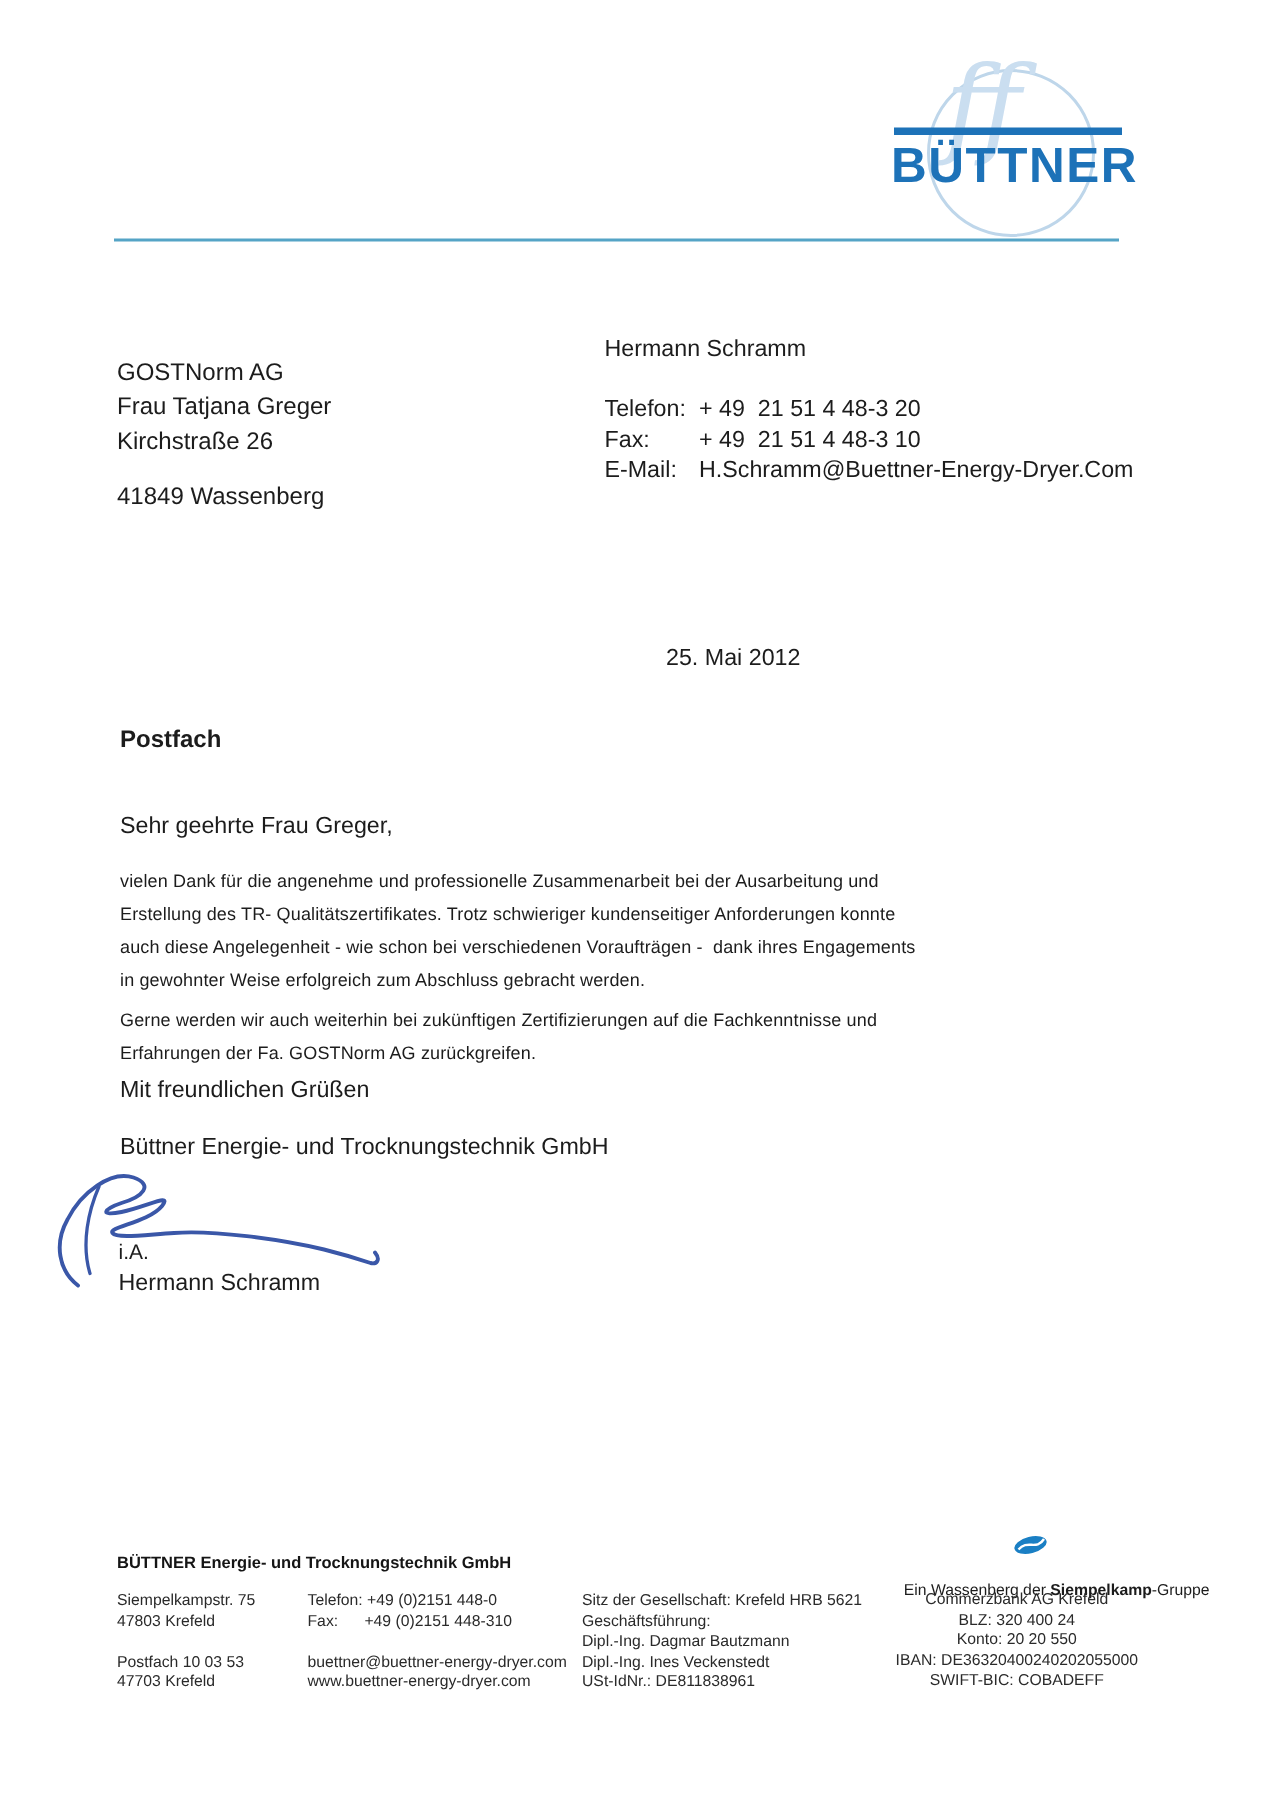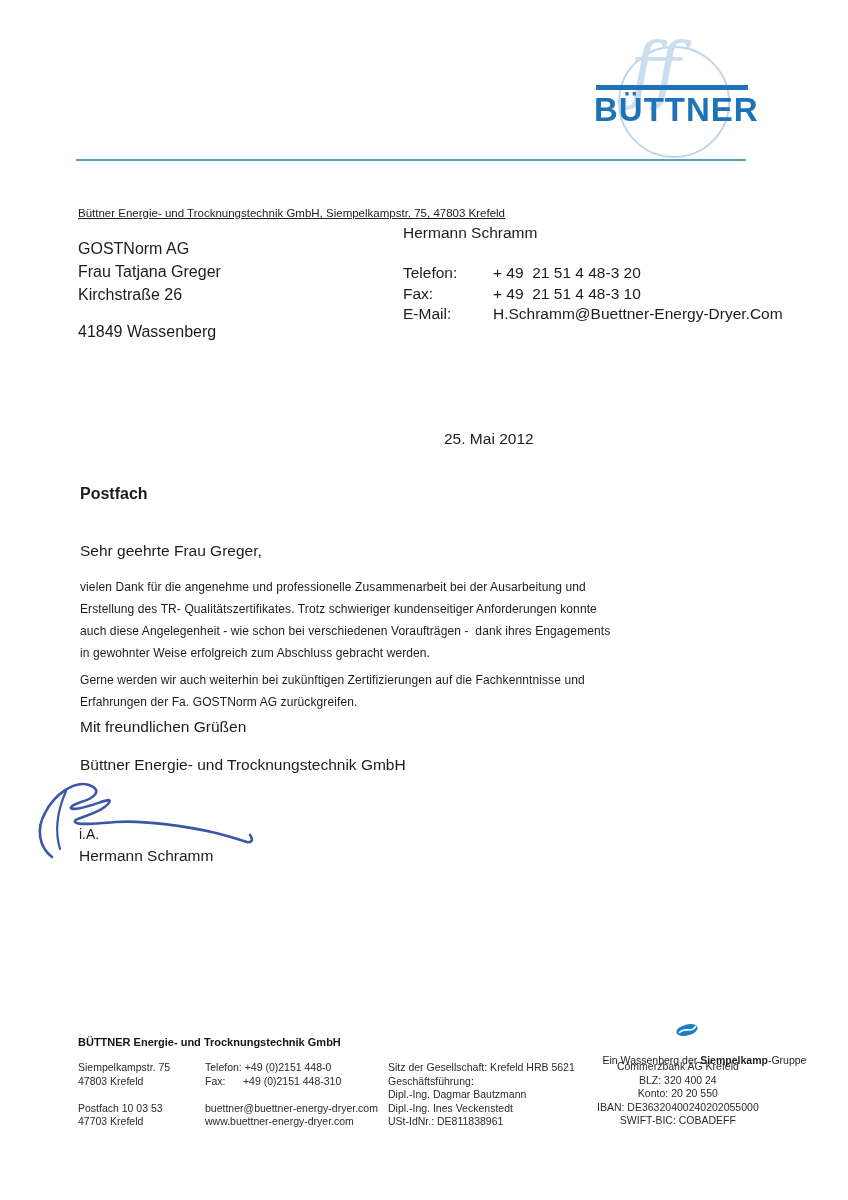--- a/index.html
+++ b/index.html
@@ -23,21 +23,21 @@
   .logo-bar{position:absolute;left:6px;top:43px;width:152px;height:5px;background:var(--brand-blue);}
   .logo-word{position:absolute;left:4px;top:49px;font-size:33px;font-weight:700;letter-spacing:1px;color:var(--brand-blue);}
   
   .rule{position:absolute;left:76px;top:159px;width:670px;height:2px;background:var(--rule-blue);}
   .sender-line{position:absolute;left:78px;top:207px;font-size:11.5px;text-decoration:underline;color:#222;}
   .recipient{position:absolute;left:78px;top:237px;font-size:16px;line-height:23px;}
   .recipient .blank{height:14px;}
   .contact{position:absolute;left:403px;top:224px;font-size:15.5px;}
   .contact-name{margin-bottom:0;}
   .contact-rows{position:absolute;left:0;top:39px;width:400px;}
-  .crow{display:flex;line-height:20.5px;white-space:pre;gap:27px;}
+  .crow{display:flex;line-height:20.5px;white-space:pre;}
   .clabel{display:inline-block;width:63px;}
   
   .date{position:absolute;left:444px;top:430px;font-size:15.5px;}
   .subject{position:absolute;left:80px;top:485px;font-size:16px;font-weight:700;}
   .salutation{position:absolute;left:80px;top:542px;font-size:15.5px;}
   .para{position:absolute;left:80px;font-size:12px;line-height:22px;letter-spacing:0.1px;}
   .para1{top:576px;}
   .para2{top:669px;}
   .closing{position:absolute;left:80px;top:718px;font-size:15.5px;}
   .company-line{position:absolute;left:80px;top:756px;font-size:15.5px;}
@@ -64,21 +64,20 @@
 
   <div class="logo">
     <div class="logo-circle"></div>
     <div class="logo-watermark">ff</div>
     <div class="logo-bar"></div>
     <div class="logo-word">BÜTTNER</div>
   </div>
 
   <div class="rule"></div>
 
-  <div class="sender-line">Büttner Energie- und Trocknungstechnik GmbH, Siempelkampstr. 75, 47803 Krefeld</div>
 
   <div class="recipient">
       <div class="line">GOSTNorm AG</div>
       <div class="line">Frau Tatjana Greger</div>
       <div class="line">Kirchstraße 26</div>
       <div class="line blank"></div>
       <div class="line">41849 Wassenberg</div>
     </div>
 
   <div class="contact">

